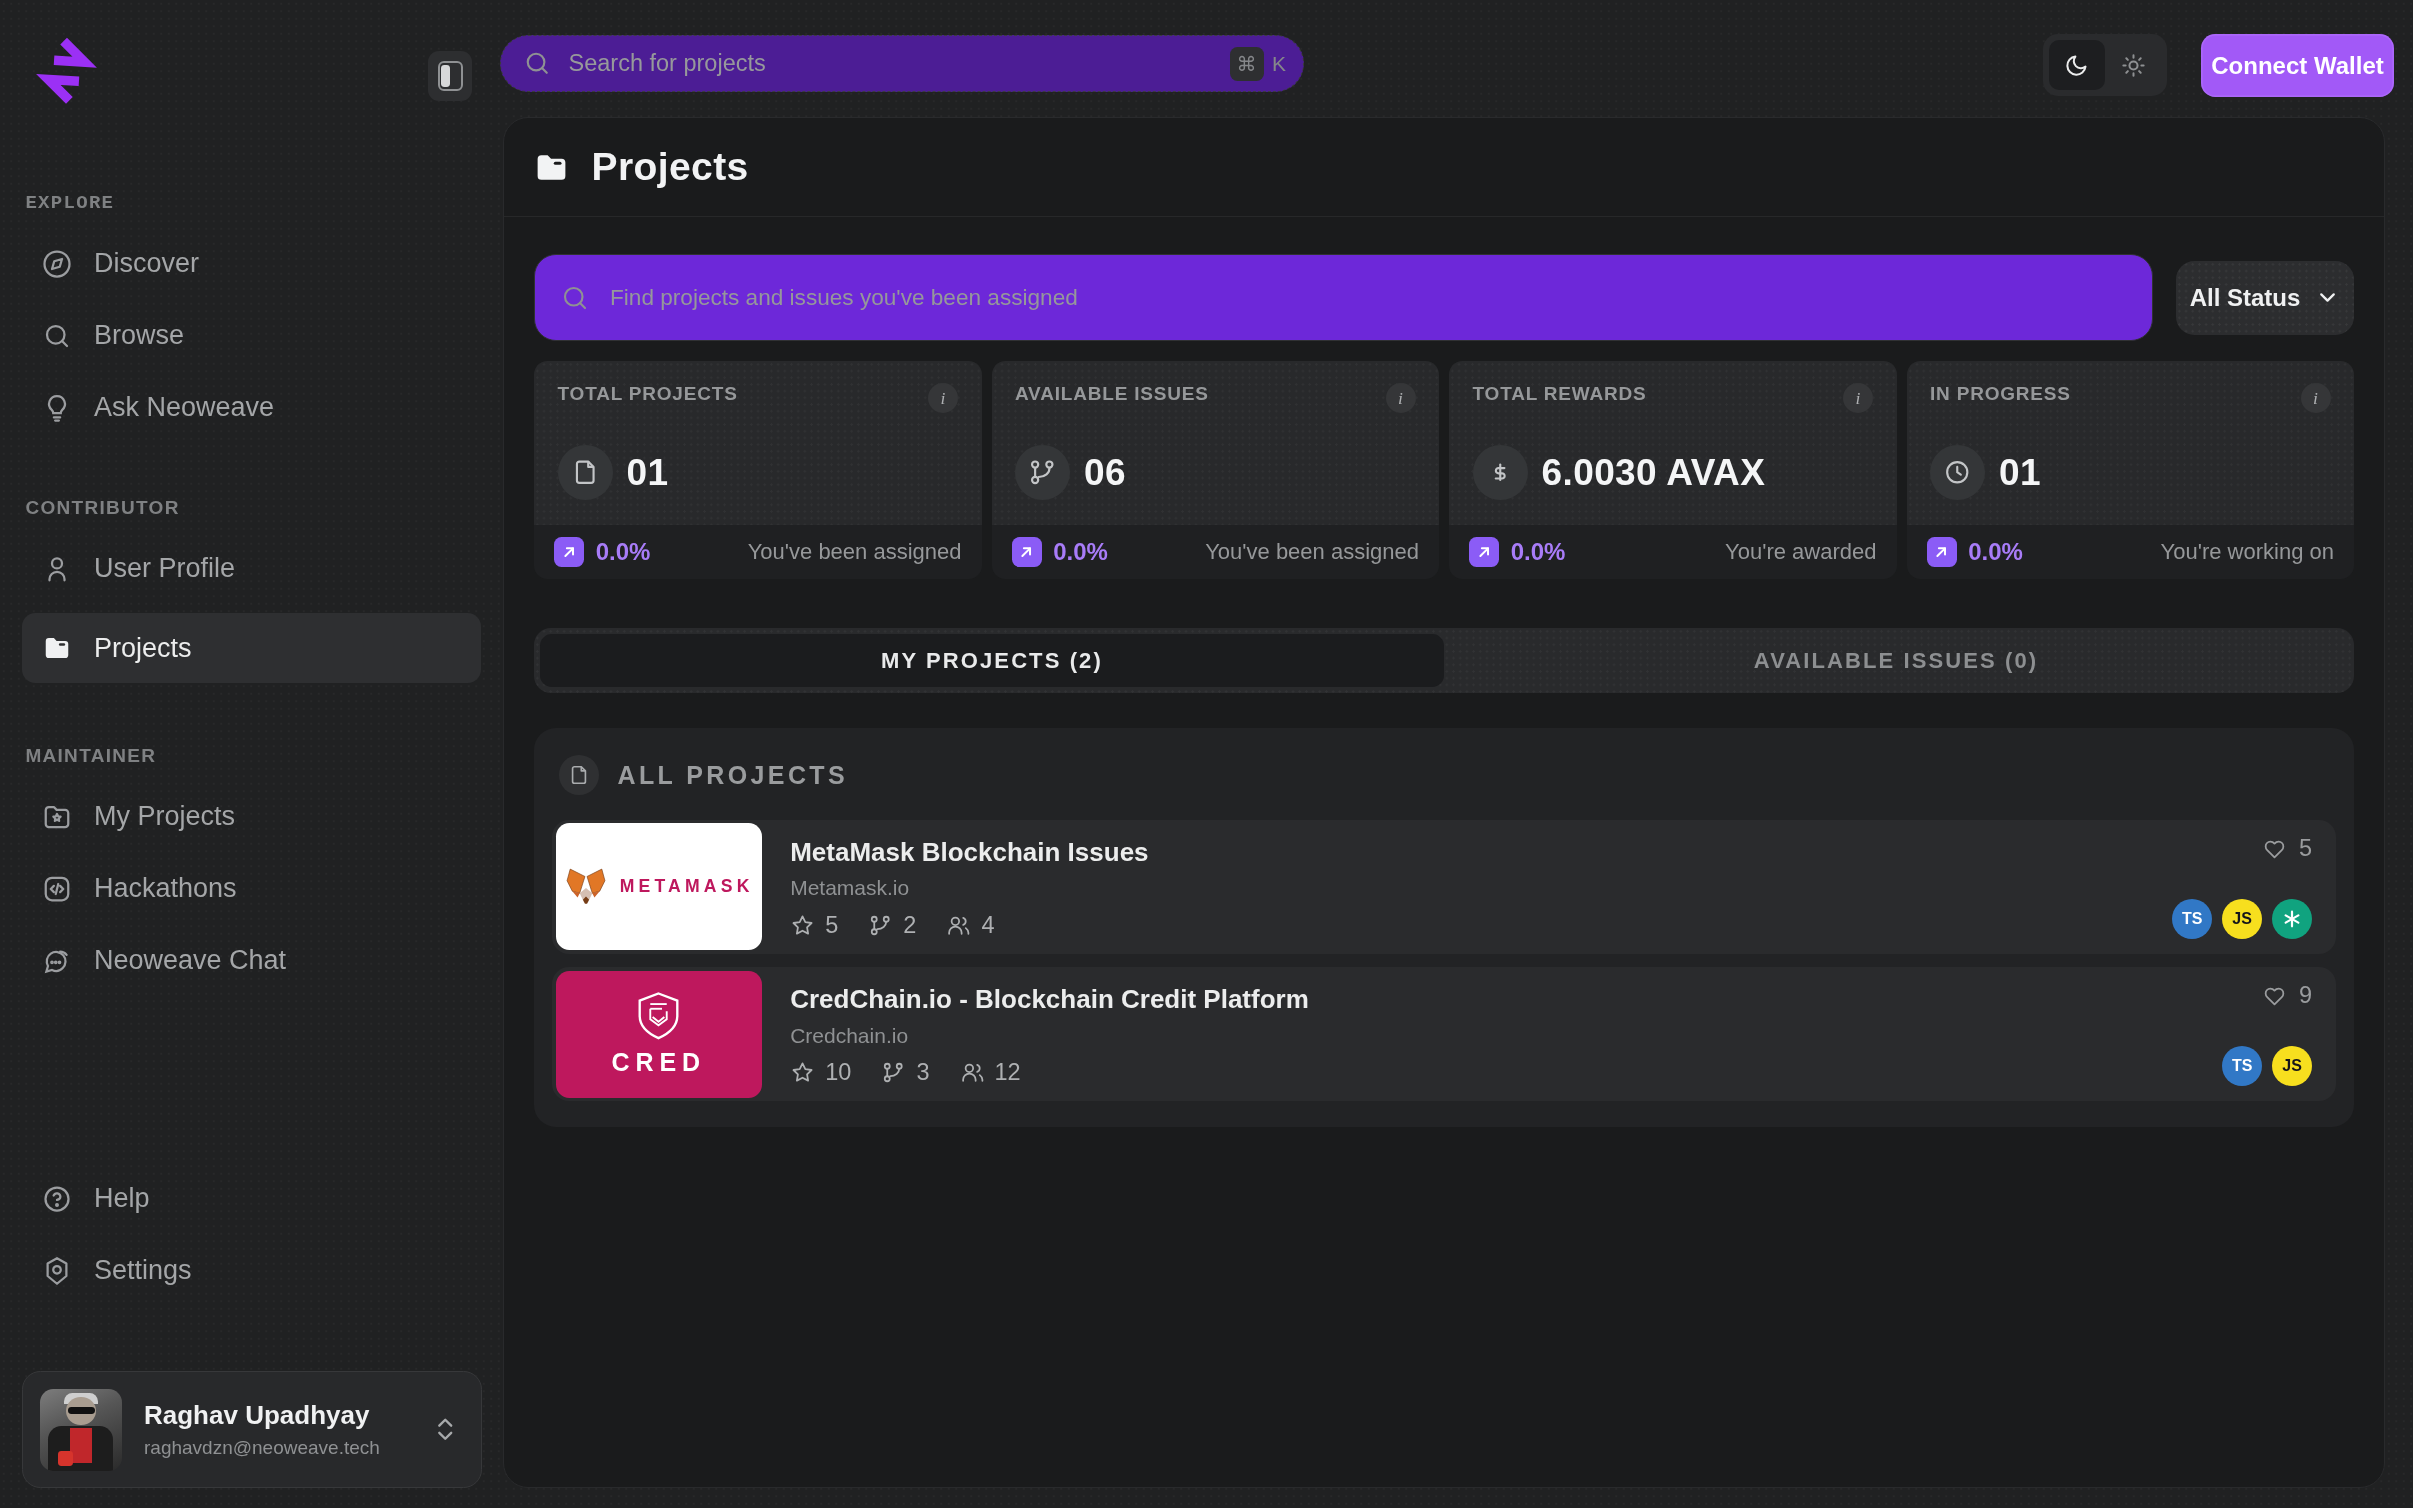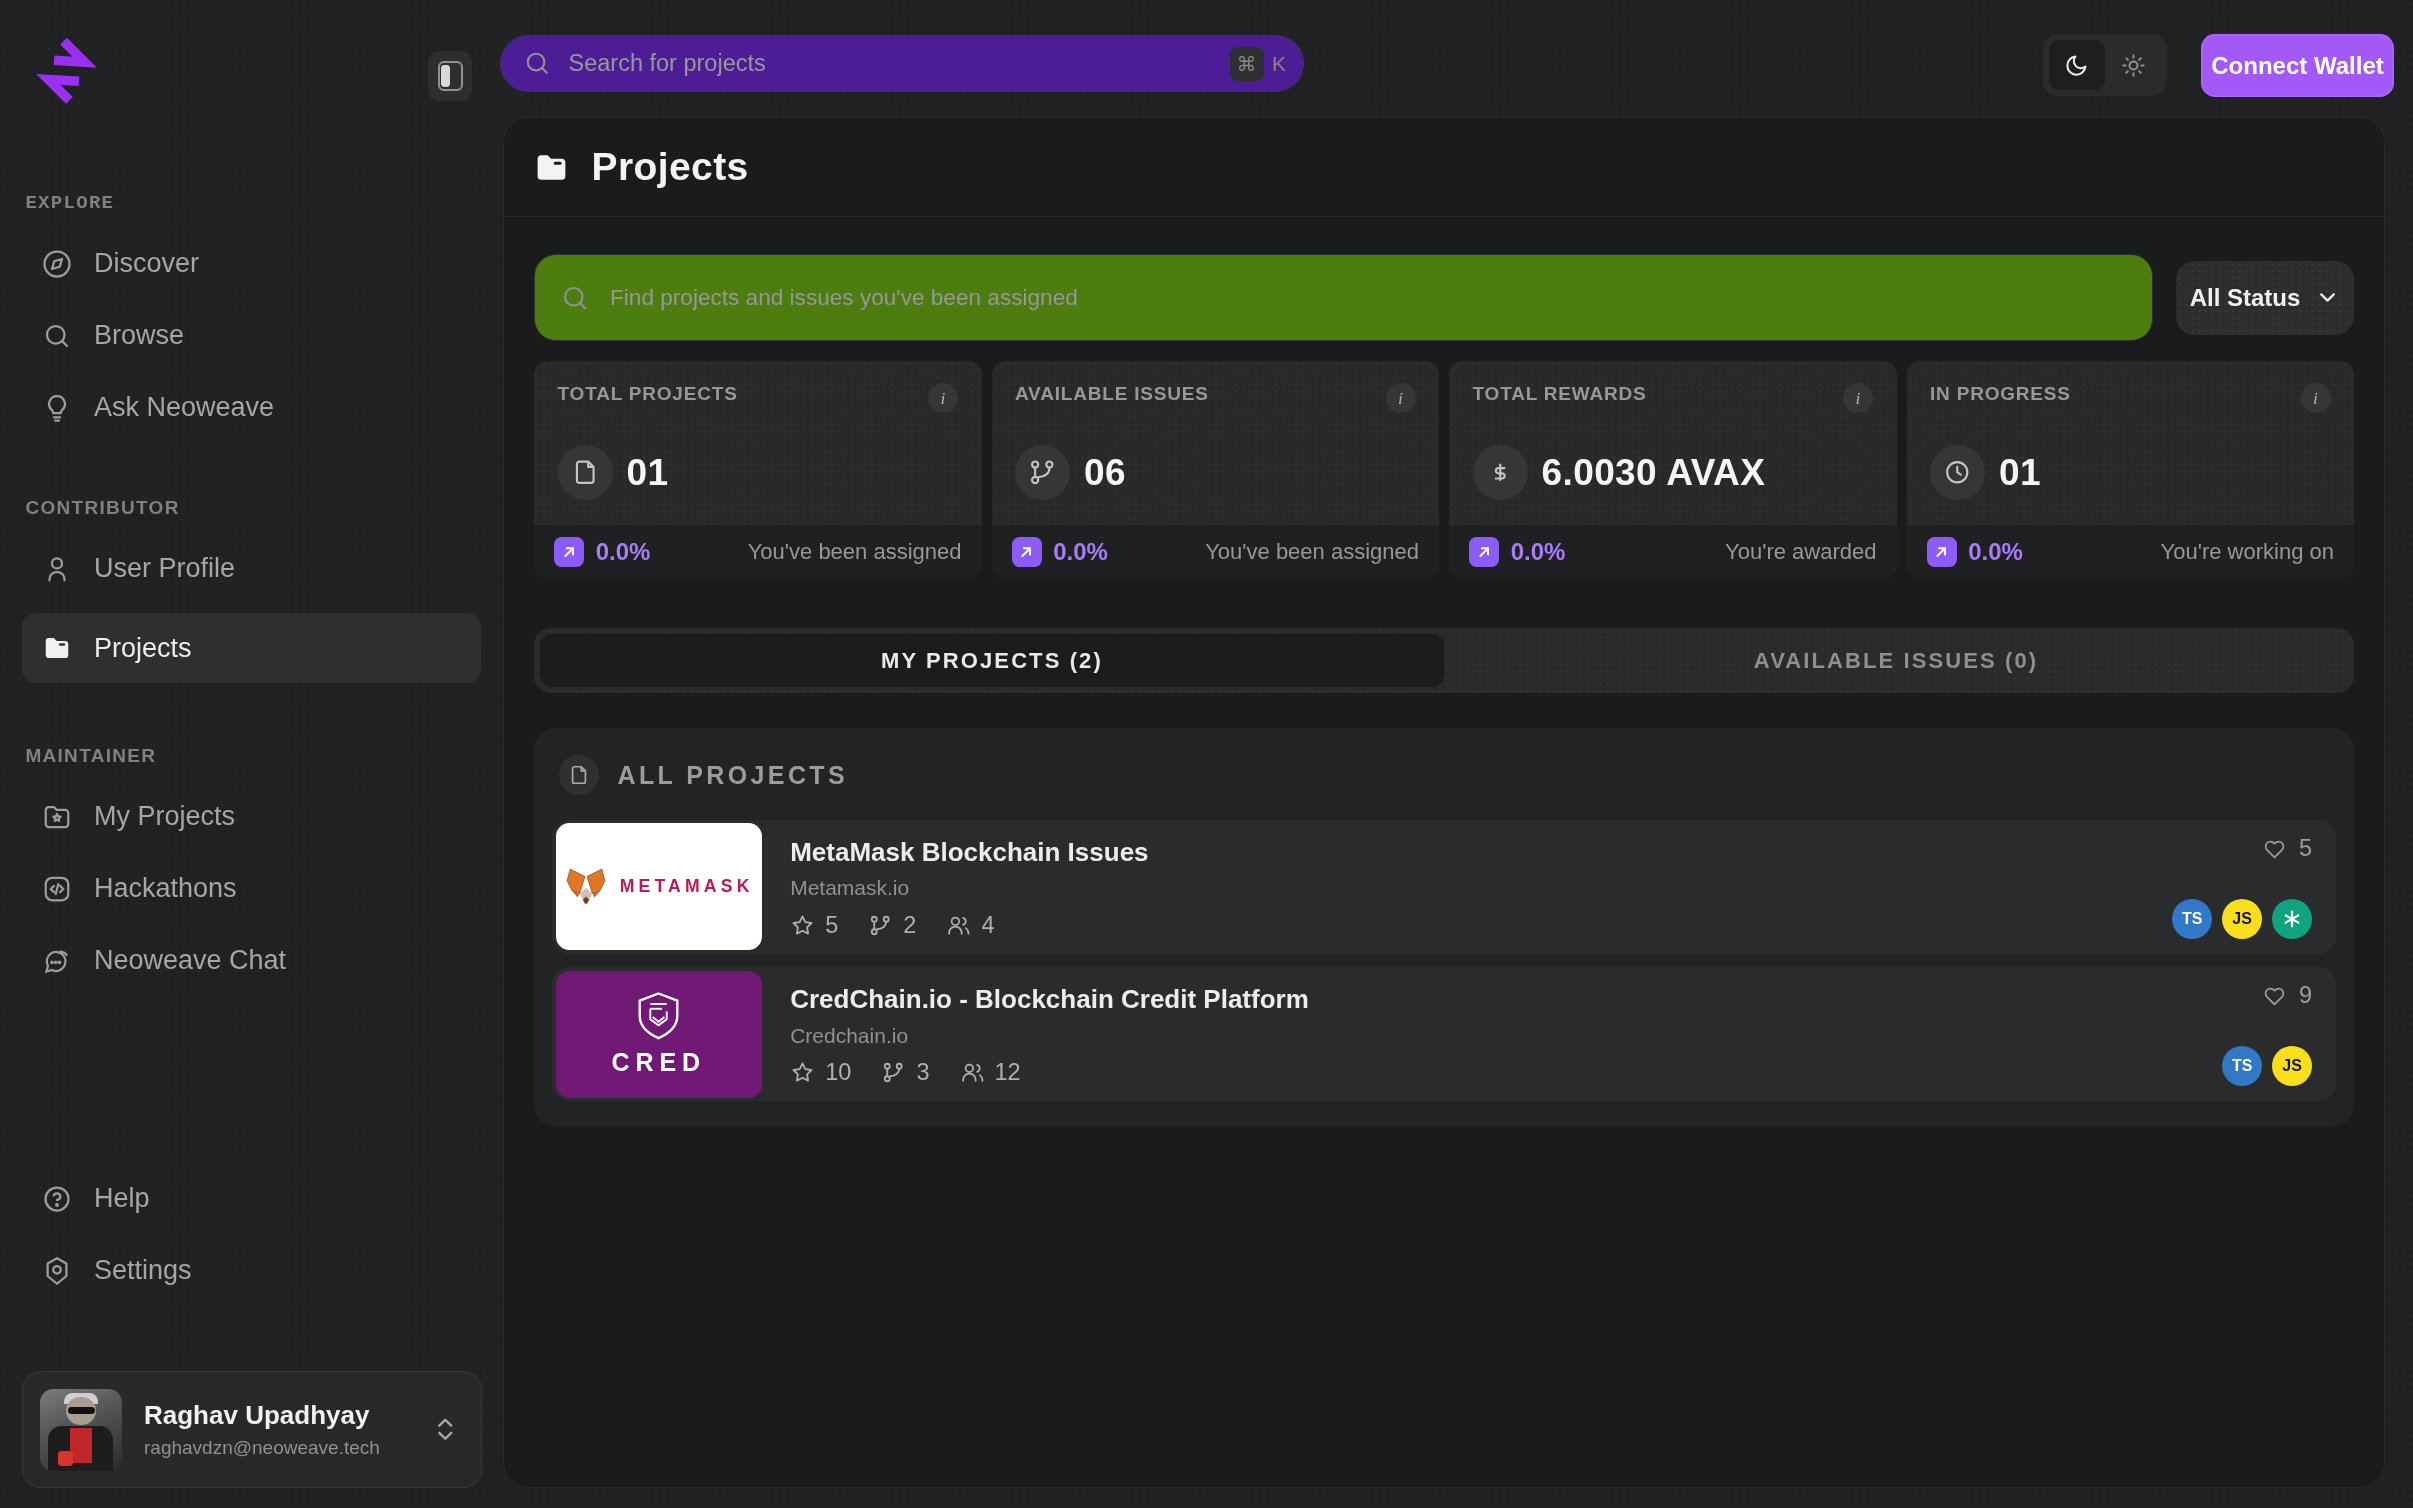--- a/index.html
+++ b/index.html
@@ -67,21 +67,21 @@
                  box-shadow:0 0 0 1.7px rgba(190,130,255,.35) inset; }
 
   
   .panel { position:absolute; left:503px; top:117px; width:1882px; height:1371px; background:#1a1b1c;
            border:0.8px solid #292a2c; border-radius:25px; overflow:hidden; }
   .panel-header { height:99px; display:flex; align-items:center; gap:22px; padding:0 34px 0 28.5px; border-bottom:1.7px solid #272829; }
   .panel-header .ptitle { font-size:39px; font-weight:600; color:#f2f3f4; letter-spacing:0.4px; }
   .panel-body { padding:37px 30px 0 30px; }
 
   .filter-row { display:flex; align-items:center; gap:23.5px; }
-  .find-input { flex:1; height:87px; background:#4d7c0f; border:1.7px solid #303133; border-radius:22px;
+  .find-input { flex:1; height:87px; background:#6d28d9; border:1.7px solid #303133; border-radius:22px;
                 display:flex; align-items:center; padding:0 25px; }
   .find-input input { flex:1; background:transparent; border:none; outline:none; color:#d8d9da; font-size:22.6px;
                       font-family:inherit; margin-left:20px; }
   .find-input input::placeholder { color:#96989a; }
   .status-btn { width:178px; height:74px; background:#2c2d2f; border:none; border-radius:18.4px; color:#f0f1f2;
                 font-size:24px; font-weight:700; font-family:inherit; display:flex; align-items:center;
                 justify-content:center; gap:15px; cursor:pointer;
                 background-image: radial-gradient(rgba(255,255,255,.05) 1.2px, transparent 1.3px); background-size:6.7px 6.7px; }
 
   .stats-grid { display:grid; grid-template-columns:repeat(4,1fr); gap:10px; margin-top:20px; }
@@ -114,21 +114,21 @@
             display:flex; align-items:center; justify-content:center; }
   .ph-label { font-size:25px; font-weight:600; letter-spacing:3.4px; color:#9a9c9e; }
 
   .proj-row { position:relative; background:#2a2b2d; border-radius:17px; height:134px; display:flex;
               padding:0; margin-bottom:13.4px; }
   .proj-row:last-child { margin-bottom:3.4px; }
   .logo-tile { width:206px; height:127px; border-radius:13.4px; margin:3.4px; flex:none; display:flex;
                align-items:center; justify-content:center; gap:11.7px; }
   .tile-mm { background:#ffffff; }
   .mm-word { font-size:17.6px; font-weight:700; letter-spacing:4.2px; color:#be185d; }
-  .tile-cred { background:#701a75; flex-direction:column; gap:5px; }
+  .tile-cred { background:#be185d; flex-direction:column; gap:5px; }
   .cred-word { font-size:25px; font-weight:800; letter-spacing:5.9px; color:#fff; }
   .proj-info { display:flex; flex-direction:column; margin-left:25px; padding:17px 0 15px 0; min-width:0; }
   .proj-title { font-size:26px; font-weight:600; color:#eceded; }
   .proj-org { font-size:21px; color:#8f9193; margin-top:8.4px; }
   .proj-stats { display:flex; align-items:center; gap:11.7px; margin-top:auto; color:#aeb0b2; font-size:23.5px; }
   .pstat { display:flex; align-items:center; gap:10px; }
   .pstat + .pstat { margin-left:18.4px; }
   .proj-right { position:absolute; right:23.5px; top:15px; bottom:15px; display:flex; flex-direction:column;
                 align-items:flex-end; justify-content:space-between; }
   .likes { display:flex; align-items:center; gap:11.7px; color:#9a9c9e; font-size:23.5px; }

